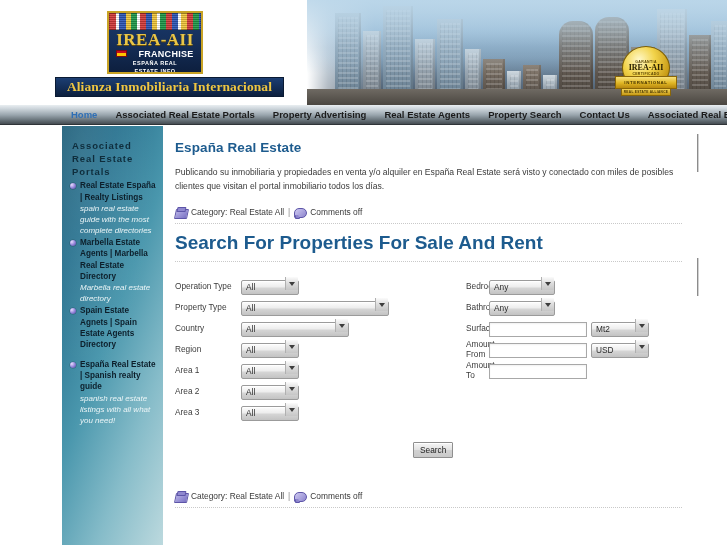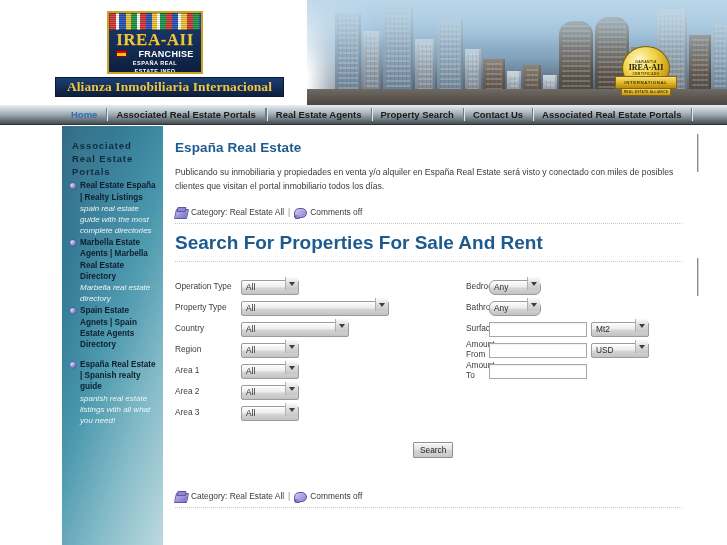--- a/index.html
+++ b/index.html
@@ -252,21 +252,21 @@
     display:flex; align-items:center; justify-content:center;
   }
   .selwrap .arrowbox i{
     width:0;height:0;border-left:3px solid transparent;border-right:3px solid transparent;
     border-top:4px solid #3d3d3d; display:block;
   }
   .w-sm select.sel{ width:58px; }
   .w-md select.sel{ width:58px; }
   .w-lg select.sel{ width:148px; }
   .w-xl select.sel{ width:108px; }
-  .w-any select.sel{ width:52px;border-radius:6px; }
+  .w-any select.sel{ width:66px; }
 
   input.txt{
     height:15px; border:1px solid #a8a8a8; background:#fff;
     font-size:8.3px; padding:0 3px; font-family:"Liberation Sans",sans-serif;
     box-shadow: inset 0 1px 2px rgba(0,0,0,.06);
   }
   .w-txt input.txt{ width:98px; }
   .unitgap{ width:4px; flex:0 0 4px; }
 
   .searchbtn-wrap{ margin: 16px 0 8px 238px; }
@@ -328,20 +328,21 @@
     </div>
 
     <div id="tagline">Alianza Inmobiliaria Internacional</div>
   </div>
 
   <div id="nav">
     <div class="nav-item active">Home</div>
     <div class="nav-sep"></div>
     <div class="nav-item">Associated Real Estate Portals</div>
     <div class="nav-sep"></div>
+    <div class="nav-item">Property Advertising</div>
     <div class="nav-sep"></div>
     <div class="nav-item">Real Estate Agents</div>
     <div class="nav-sep"></div>
     <div class="nav-item">Property Search</div>
     <div class="nav-sep"></div>
     <div class="nav-item">Contact Us</div>
     <div class="nav-sep"></div>
     <div class="nav-item">Associated Real Estate Portals</div>
     <div class="nav-sep"></div>
   </div>

